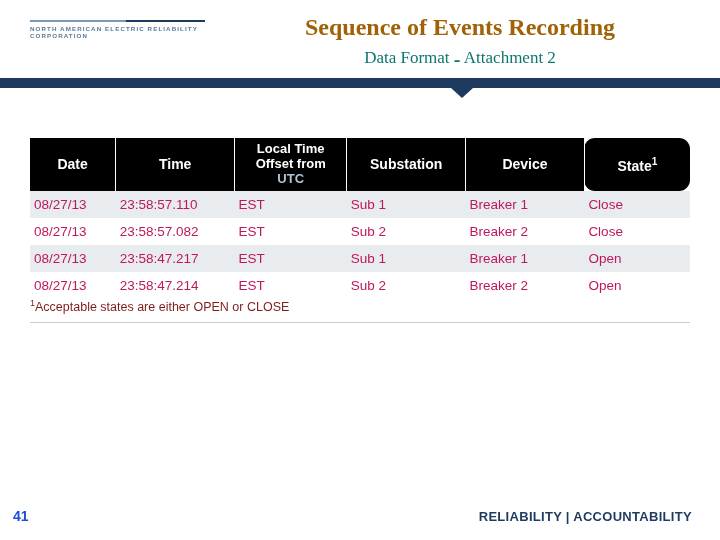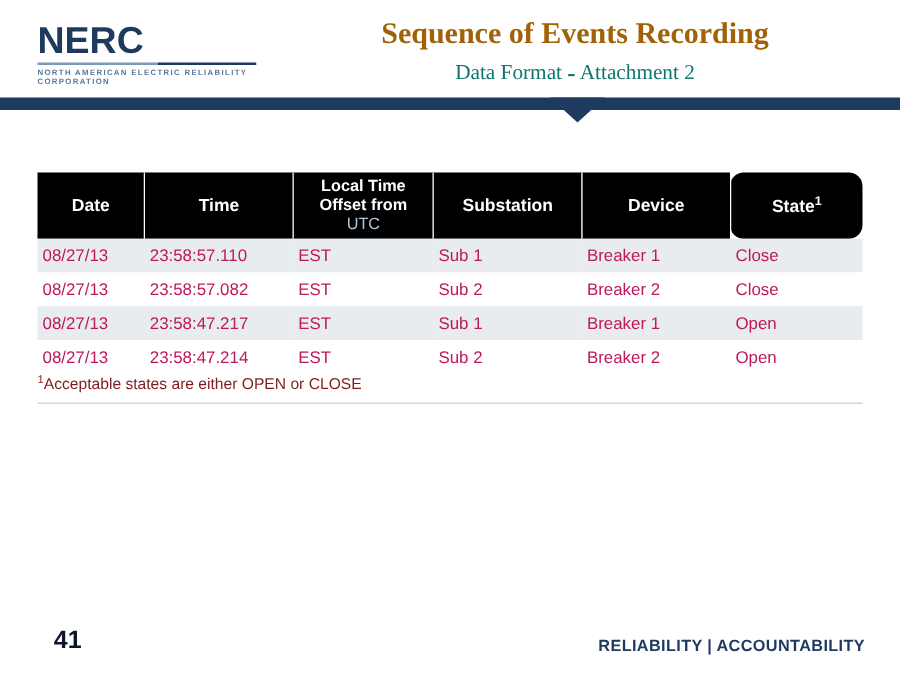--- a/index.html
+++ b/index.html
@@ -140,59 +140,58 @@
       left: 30px;
       font-size: 12.5px;
       color: #7f1d1d;
     }
     .footnote sup {
       font-size: 9px;
     }
     .page-num {
       position: absolute;
       bottom: 16px;
-      left: 43px;
-      font-size: 20px;
-      font-weight: bold;
-      color: #0f172a;
+      left: 13px;
+      font-size: 14px;
+      font-weight: bold;
+      color: #1d4ed8;
     }
     .footer-tag {
       position: absolute;
       bottom: 16px;
       right: 28px;
       font-size: 13px;
       font-weight: bold;
       color: #1e3a5f;
       letter-spacing: 0.3px;
     }
     .sup1 {
       font-size: 10px;
       vertical-align: super;
     }
     .offset-utc {
       color: #b0c4d8;
-      font-weight: normal;
+      font-weight: bold;
     }
     .thin-line {
       position: absolute;
       left: 30px;
       width: 660px;
       height: 1px;
       background: #cccccc;
     }
   </style>
 </head>
 <body>
 
 <div class="header-band"></div>
 <div class="dark-band"></div>
 <div class="chevron"></div>
 
 <div class="logo">
-  <div class="logo-nerc">NERC</div>
   <div class="logo-line"></div>
   <div class="logo-sub">NORTH AMERICAN ELECTRIC RELIABILITY CORPORATION</div>
 </div>
 
 <div class="title">Sequence of Events Recording</div>
 <div class="subtitle">
   <span>Data Format</span>
   <span class="dash">-</span>
   <span>Attachment 2</span>
 </div>

